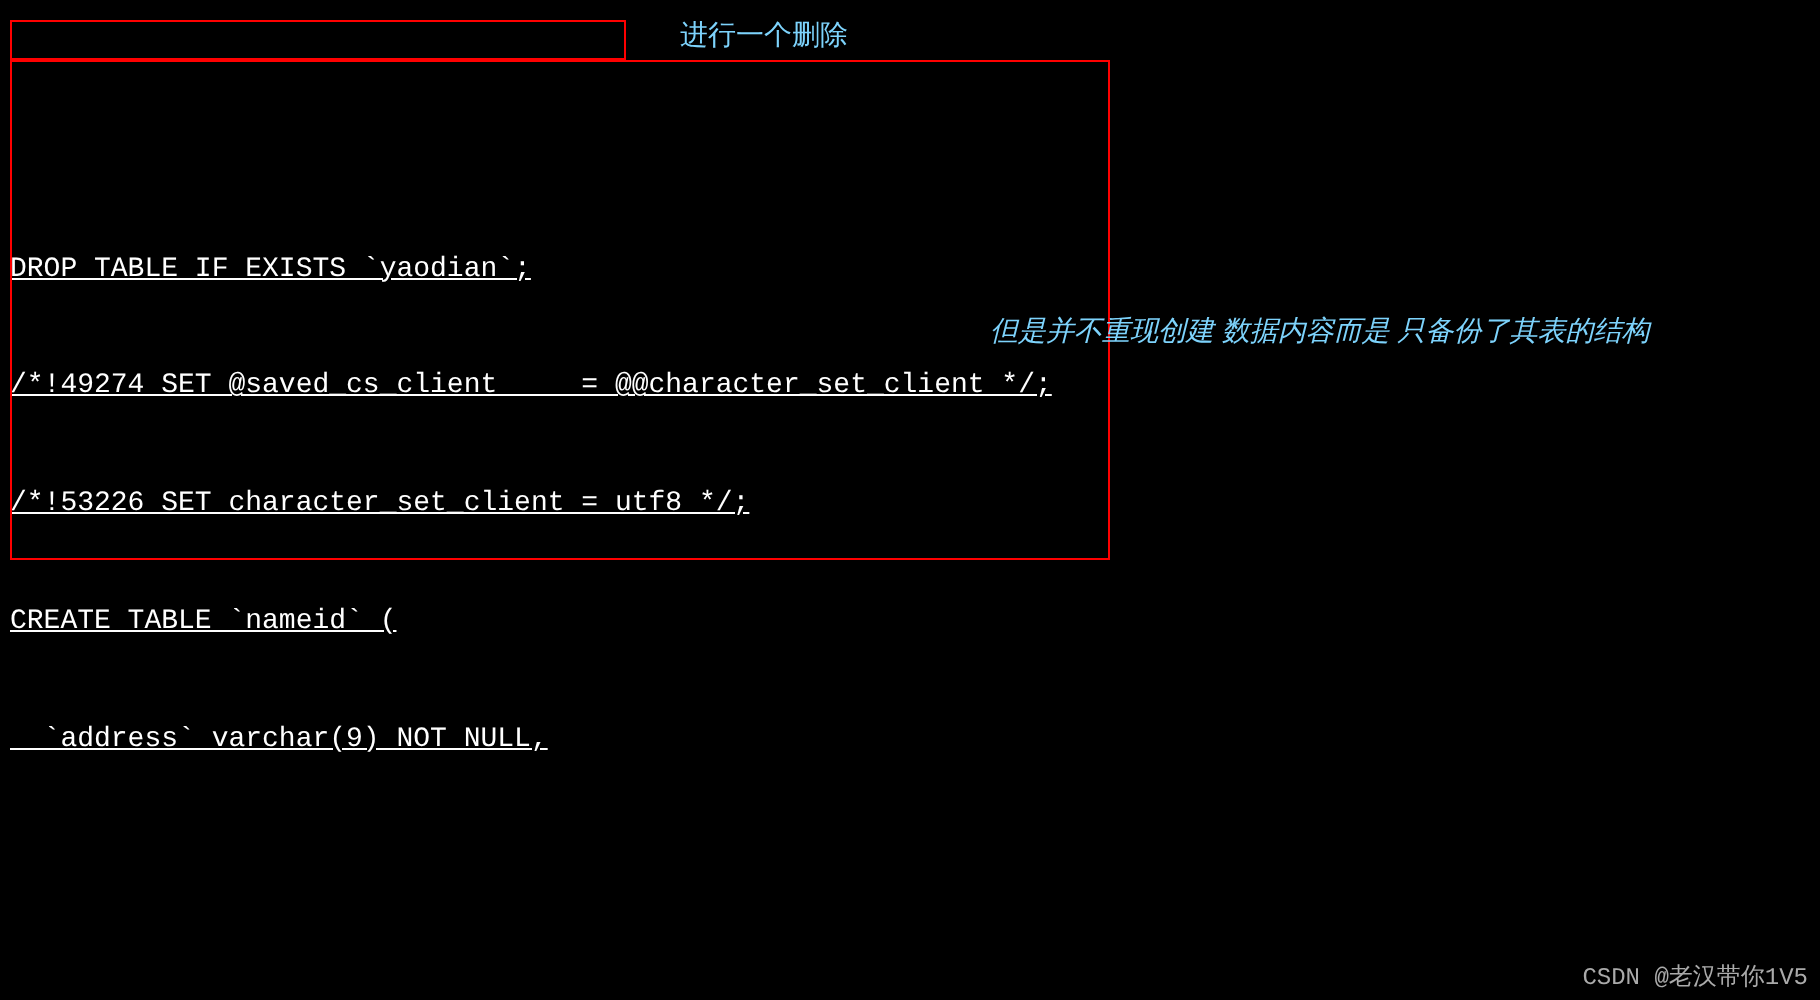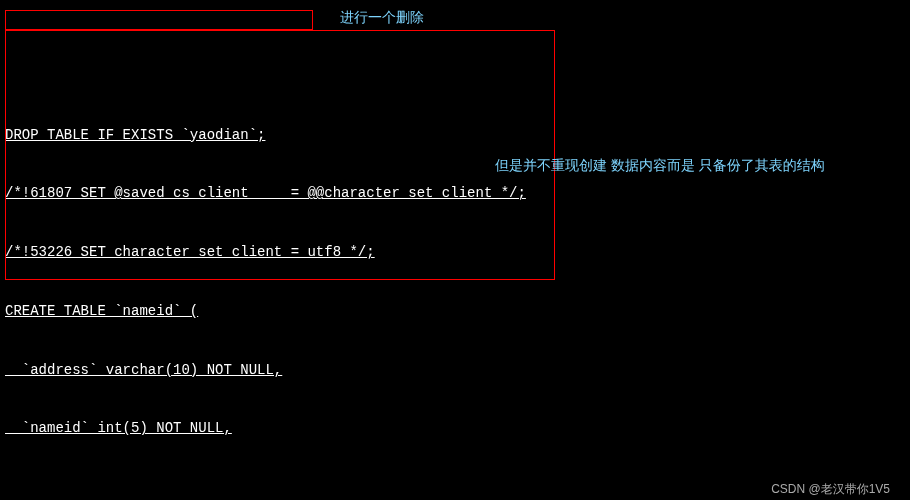--- a/index.html
+++ b/index.html
@@ -50,44 +50,44 @@
       font-family: "Microsoft YaHei", sans-serif;
       font-size: 14px;
     }
     .anno1 {
       top: 0px;
       left: 335px;
     }
     .anno2 {
       top: 148px;
       left: 490px;
+      font-style: italic;
     }
     .watermark {
       position: absolute;
       bottom: 2px;
-      right: 20px;
+      right: 6px;
       color: #aaa;
       font-size: 12px;
-      font-family: Liberation Sans, sans-serif;
+      font-family: Liberation Mono, monospace;
     }
   </style>
 </head>
 <body>
 
 <div class="terminal">
   <div class="red-box box1"></div>
   <div class="red-box box2"></div>
   <div class="anno anno1">进行一个删除</div>
   <div class="anno anno2">但是并不重现创建 数据内容而是 只备份了其表的结构</div>
   <span class="line">DROP TABLE IF EXISTS `yaodian`;</span>
-  <span class="line">/*!61807 SET @saved_cs_client     = @@character_set_client */;</span>
+  <span class="line">/*!49274 SET @saved_cs_client     = @@character_set_client */;</span>
   <span class="line">/*!53226 SET character_set_client = utf8 */;</span>
   <span class="line">CREATE TABLE `nameid` (</span>
-  <span class="line">  `address` varchar(10) NOT NULL,</span>
-  <span class="line">  `nameid` int(5) NOT NULL,</span>
+  <span class="line">  `address` varchar(9) NOT NULL,</span>
   
   
   
   
   
   
   
   
   
   

